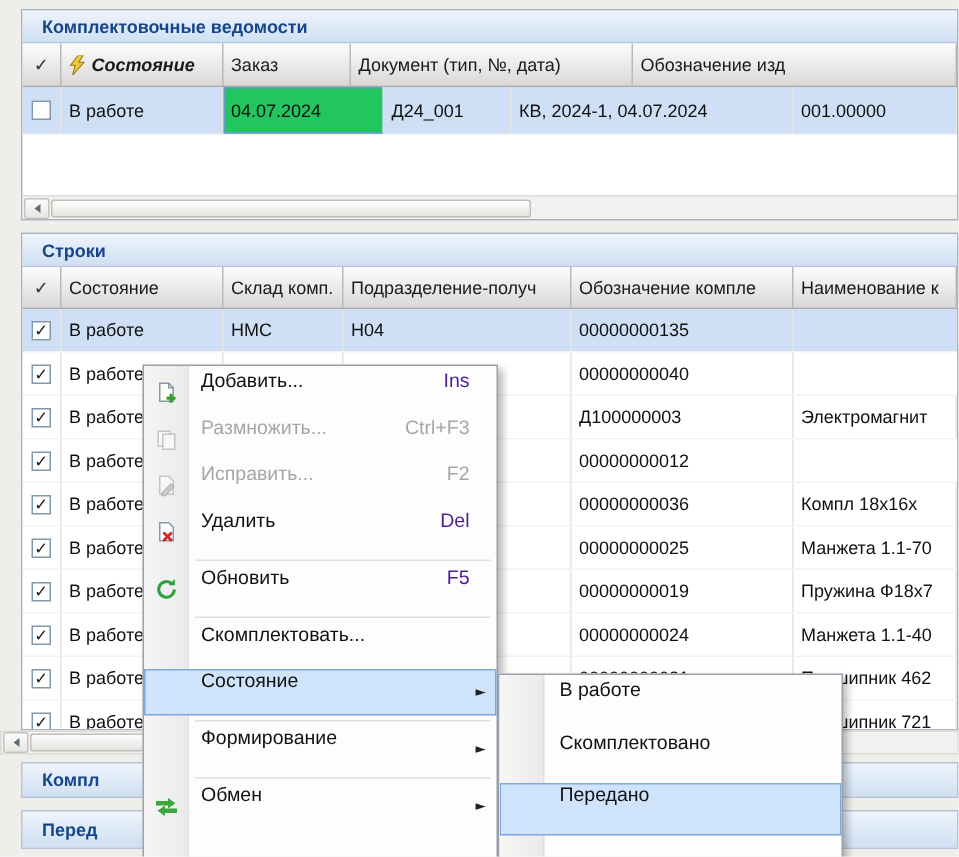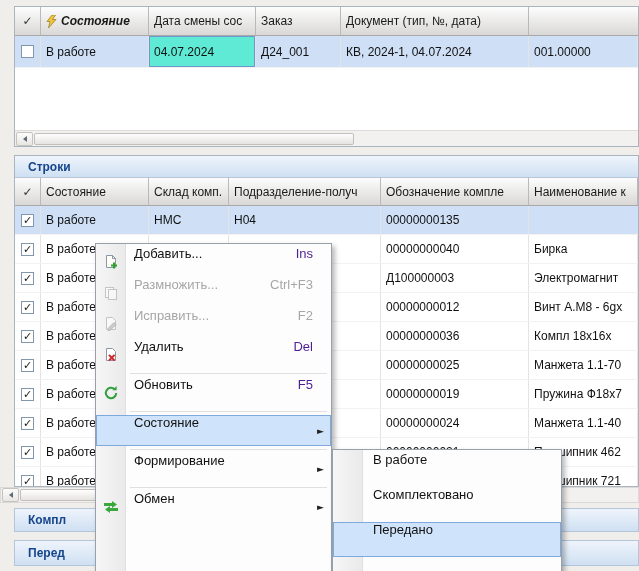--- a/index.html
+++ b/index.html
@@ -18,21 +18,21 @@
   .jc{justify-content:center}
   .ital{font-style:italic;font-weight:bold}
   .hicon{display:inline-flex;margin-right:4px}
   .hcheck{font-weight:bold;color:#333;font-family:"DejaVu Sans",sans-serif}
 
   .trow{display:flex;border-bottom:1px solid #f2f2f2;background:#fff}
   .panel1 .trow{height:32px}
   .panel2 .trow{height:29px}
   .trow.selected{background:var(--selected-row,#cfe0f6)}
   .td{display:flex;align-items:center;padding:0 5px;border-right:1px solid #e4e4e4;overflow:hidden;white-space:nowrap}
-  .focus-cell{background:#5eead4;box-shadow:inset 0 0 0 1px #6d98cc}
+  .focus-cell{background:#22c55e;box-shadow:inset 0 0 0 1px #6d98cc}
 
   .vc0{width:26px;justify-content:center}.vc1{width:108px}.vc2{width:107px}.vc3{width:85px}.vc4{width:188px}.vc5{flex:1}
   .sc0{width:26px;justify-content:center}.sc1{width:108px}.sc2{width:80px}.sc3{width:152px}.sc4{width:148px}.sc5{flex:1}
 
   .cb{width:13px;height:13px;background:#fff;border:1px solid #8296ac;display:inline-flex;align-items:center;justify-content:center;
       font-size:11px;font-weight:bold;line-height:1;color:#1a1a1a;font-family:"DejaVu Sans",sans-serif}
 
   .hscroll{position:absolute;left:0;right:0;bottom:0;height:16px;background:#f3f1ef;border-top:1px solid #dedcda;display:flex;align-items:center}
   .app-hscroll{position:absolute;left:0;top:487px;width:639px;height:16px;background:#f3f1ef;border:1px solid #dcdad7;display:flex;align-items:center;z-index:5}
   .sbtn{width:17px;height:14px;margin:0 1px;background:linear-gradient(#fcfcfc,#e8e6e3);border:1px solid #c6c3bf;border-radius:2px;
@@ -64,40 +64,43 @@
   .submenu{position:absolute;left:332px;top:449px;width:230px;height:132px;background:#fdfdfd;border:1px solid #98a0aa;
            box-shadow:3px 3px 5px rgba(0,0,0,.28);z-index:60;padding:2px 0}
   .submenu .mitem{height:35px;padding-left:40px}
 </style>
 </head>
 <body>
 
 <div class="app">
 
   <section class="panel panel1">
+    <div class="ptitle">
+      <span>Комплектовочные ведомости</span>
+    </div>
     <div class="thead">
       <div class="th vc0 jc">
         <span class="hcheck">✓</span>
       </div>
       <div class="th vc1">
         <span class="hicon">
           <svg width="11" height="13" viewBox="0 0 11 13">
               <polygon points="6,0 1,6.5 4,6.5 2.5,13 10,4.5 6.5,4.5 9.5,0" fill="#f3c63a" stroke="#96761d" stroke-width="0.7"></polygon>
             </svg>
         </span>
         <span class="ital">Состояние</span>
       </div>
-      <div class="th vc2">
-          <span>Дата смены сос</span>
-        </div>
       <div class="th vc3">
           <span>Заказ</span>
         </div>
       <div class="th vc4">
           <span>Документ (тип, №, дата)</span>
+        </div>
+      <div class="th vc5">
+          <span>Обозначение изд</span>
         </div>
     </div>
     <div id="ved-body">
         <div class="trow selected">
           <div class="td vc0">
             <span class="cb"></span>
           </div>
           <div class="td vc1">В работе</div>
           <div class="td vc2 focus-cell">04.07.2024</div>
           <div class="td vc3">Д24_001</div>
@@ -148,41 +151,39 @@
           <div class="td sc4">00000000135</div>
         </div>
         <div class="trow">
           <div class="td sc0">
             <span class="cb">✓</span>
           </div>
           <div class="td sc1">В работе</div>
           <div class="td sc2"></div>
           <div class="td sc3"></div>
           <div class="td sc4">00000000040</div>
-          <div class="td sc5">Бирка</div>
         </div>
         <div class="trow">
           <div class="td sc0">
             <span class="cb">✓</span>
           </div>
           <div class="td sc1">В работе</div>
           <div class="td sc2"></div>
           <div class="td sc3"></div>
           <div class="td sc4">Д100000003</div>
           <div class="td sc5">Электромагнит</div>
         </div>
         <div class="trow">
           <div class="td sc0">
             <span class="cb">✓</span>
           </div>
           <div class="td sc1">В работе</div>
           <div class="td sc2"></div>
           <div class="td sc3"></div>
           <div class="td sc4">00000000012</div>
-          <div class="td sc5">Винт А.М8 - 6gх</div>
         </div>
         <div class="trow">
           <div class="td sc0">
             <span class="cb">✓</span>
           </div>
           <div class="td sc1">В работе</div>
           <div class="td sc2"></div>
           <div class="td sc3"></div>
           <div class="td sc4">00000000036</div>
           <div class="td sc5">Компл 18х16х</div>
@@ -307,20 +308,23 @@
           <span class="micon">
             <svg width="16" height="16" viewBox="0 0 16 16">
               <path d="M13.2 8a5.2 5.2 0 1 1-1.6-3.8" fill="none" stroke="#2f9e3f" stroke-width="2"></path>
               <path d="M13.6 1v4.2h-4.2z" fill="#2f9e3f"></path>
             </svg>
           </span>
           <span class="mlabel">Обновить</span>
           <span class="mshort">F5</span>
         </div>
         <div class="msep"></div>
+        <div class="mitem">
+          <span class="mlabel">Скомплектовать...</span>
+        </div>
         <div class="mitem highlight">
           <span class="mlabel">Состояние</span>
           <span class="marrow">►</span>
         </div>
         <div class="msep"></div>
         <div class="mitem">
           <span class="mlabel">Формирование</span>
           <span class="marrow">►</span>
         </div>
         <div class="msep"></div>

